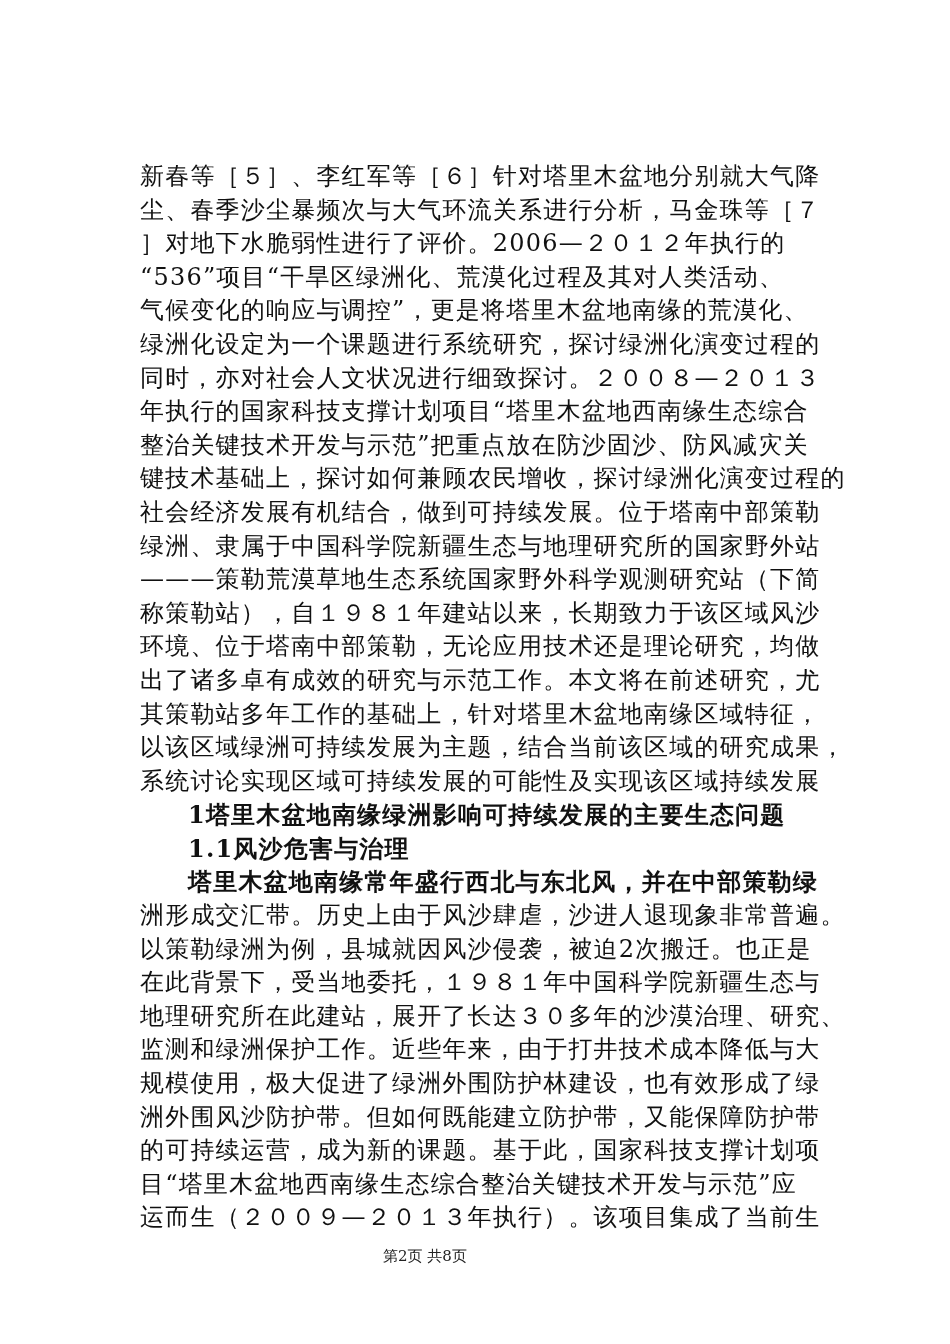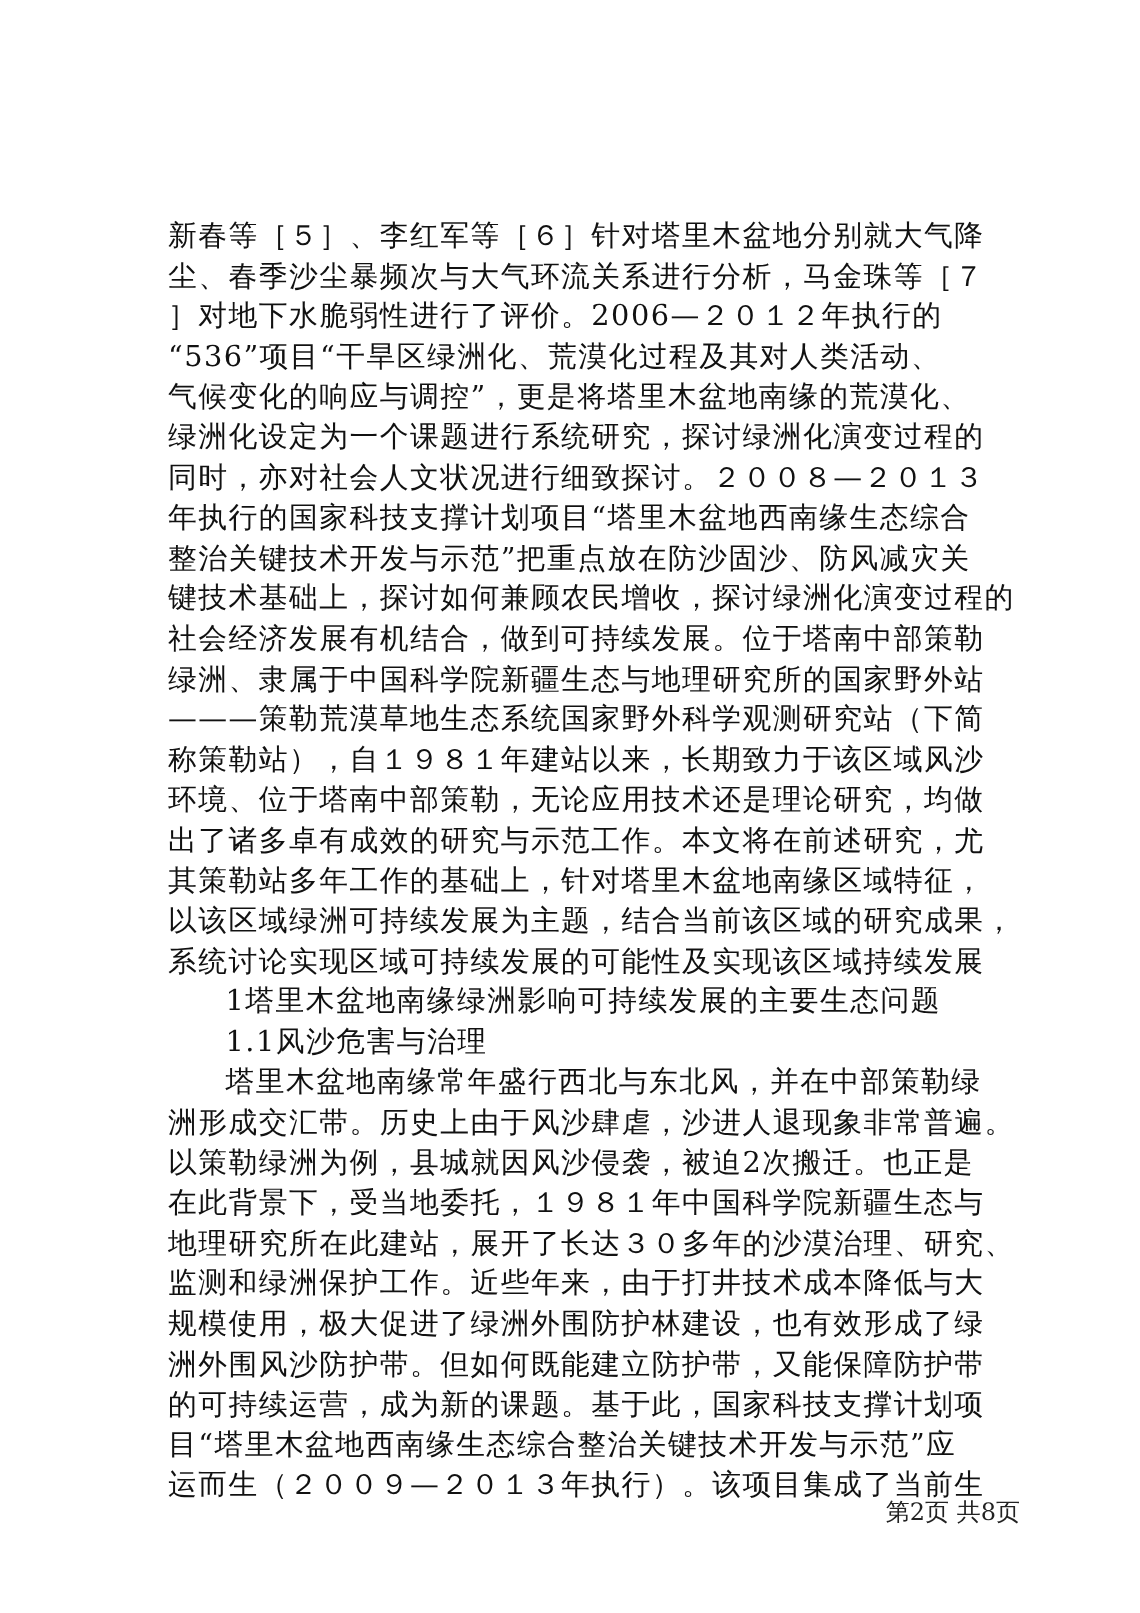--- a/index.html
+++ b/index.html
@@ -11,38 +11,38 @@
       width: 950px;
       height: 1344px;
       position: relative;
       overflow: hidden;
       font-family: "DejaVu Serif", "Liberation Serif", serif;
       color: #111111;
     }
     .page {
       position: absolute;
       left: 140px;
-      top: 180px;
+      top: 160px;
       width: 700px;
     }
     .line {
       height: 33.6px;
       line-height: 33.6px;
       font-size: 24px;
       white-space: nowrap;
       letter-spacing: 1.2px;
     }
-    .indent { padding-left: 48px; }
+    .indent { padding-left: 48px; font-weight: bold; }
     .footer {
       position: absolute;
       left: 0;
       width: 850px;
       top: 1247px;
-      text-align: right;
-      font-size: 20px;
+      text-align: center;
+      font-size: 15px;
       color: #222;
     }
   </style>
 </head>
 <body>
 
 <div class="page">
   <div class="line">新春等［５］、李红军等［６］针对塔里木盆地分别就大气降</div>
   <div class="line">尘、春季沙尘暴频次与大气环流关系进行分析，马金珠等［７</div>
   <div class="line">］对地下水脆弱性进行了评价。2006—２０１２年执行的</div>

